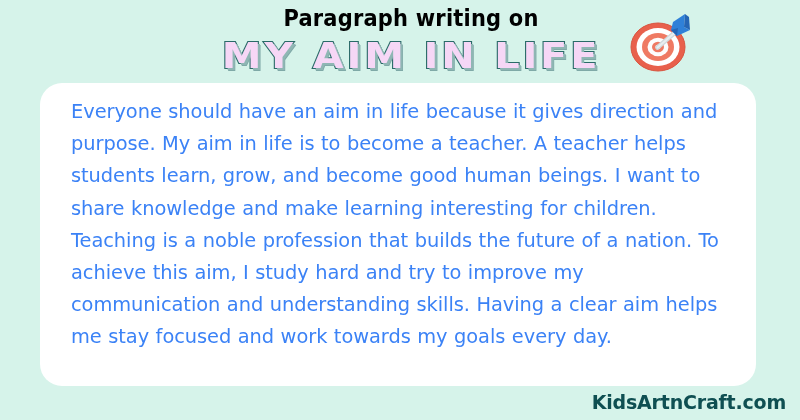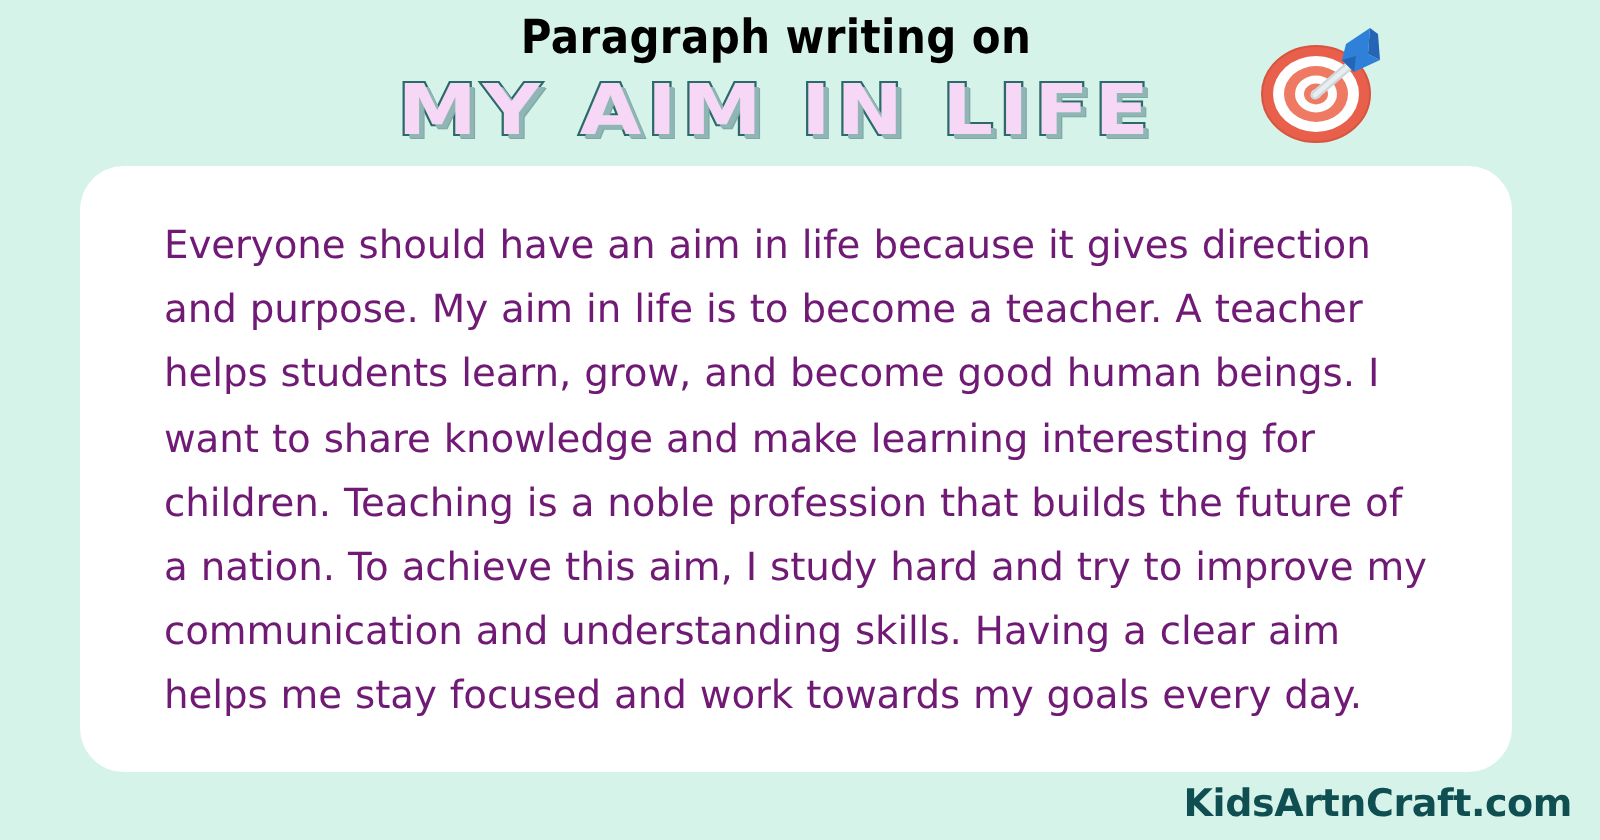--- a/index.html
+++ b/index.html
@@ -30,20 +30,21 @@
     width: 800px;
     height: 82px;
   }
 
   .header-text-block {
     position: absolute;
     left: 0;
     top: 4px;
     width: 776px;
     text-align: center;
+    padding-left: 23px;
   }
 
   .kicker {
     font-family: "DejaVu Sans", sans-serif;
     font-size: 21px;
     font-weight: 700;
     color: #000000;
     letter-spacing: 0.2px;
     line-height: 26px;
     margin: 0;
@@ -96,26 +97,26 @@
   }
 
   .card-body {
     position: absolute;
     left: 28px;
     top: 10px;
     width: 662px;
   }
 
   .paragraph {
-    margin: 14px;
+    margin: 3px;
     font-family: "DejaVu Sans", sans-serif;
     font-size: 19.4px;
     line-height: 32.2px;
     font-weight: 400;
-    color: #701a75;
+    color: #3b82f6;
     letter-spacing: -0.05px;
     word-spacing: 0.4px;
   }
 
   
   .footer {
     position: absolute;
     left: 0;
     top: 391px;
     width: 800px;

